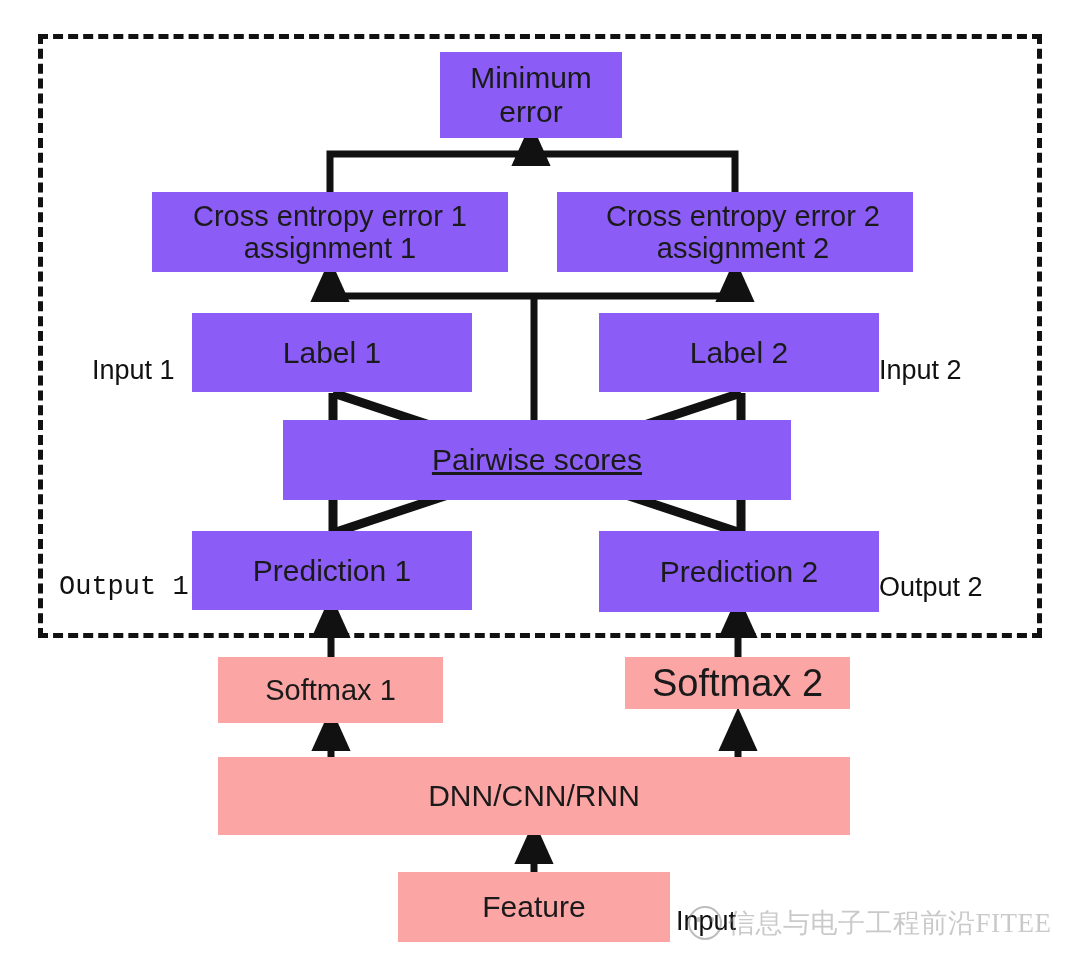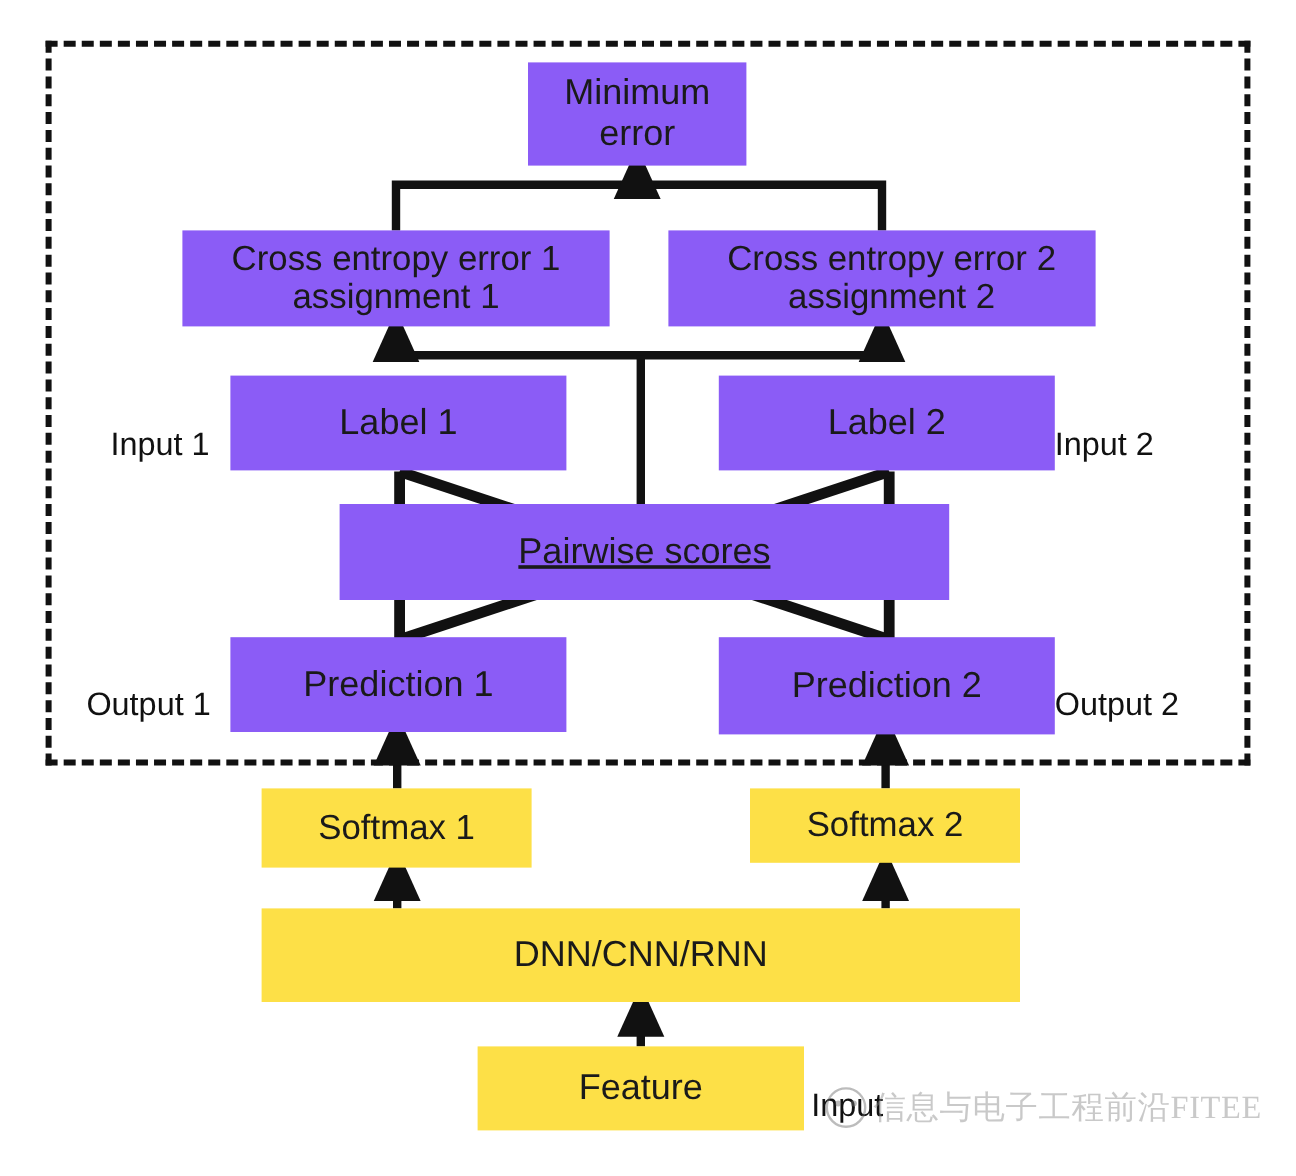--- a/index.html
+++ b/index.html
@@ -35,21 +35,21 @@
     display: flex;
     align-items: center;
     justify-content: center;
     text-align: center;
     color: #1a1a1a;
     font-family: "Liberation Sans", sans-serif;
     line-height: 1.12;
     white-space: pre-line;
   }
   .box.yellow { background: #8b5cf6; }
-  .box.blue   { background: #fde047; }
+  .box.blue   { background: #fca5a5; }
 
   
   .side-label {
     position: absolute;
     color: #111111;
     font-family: "Liberation Sans", sans-serif;
     font-size: 27px;
     white-space: nowrap;
   }
 
@@ -183,29 +183,29 @@
   <div class="box yellow" style="left:599px; top:313px; width:280px; height:79px;  font-size:30px;">Label 2</div>
 
   <div class="box yellow" style="left:283px; top:420px; width:508px; height:80px;  font-size:30px;text-decoration:underline;">Pairwise scores</div>
 
   <div class="box yellow" style="left:192px; top:531px; width:280px; height:79px;  font-size:30px;">Prediction 1</div>
 
   <div class="box yellow" style="left:599px; top:531px; width:280px; height:81px;  font-size:30px;">Prediction 2</div>
 
   <div class="box blue" style="left:218px; top:657px; width:225px; height:66px;  font-size:29px;">Softmax 1</div>
 
-  <div class="box blue" style="left:625px; top:657px; width:225px; height:62px;  font-size:29px;">Softmax 2</div>
+  <div class="box blue" style="left:625px; top:657px; width:225px; height:52px;  font-size:38px;">Softmax 2</div>
 
   <div class="box blue" style="left:218px; top:757px; width:632px; height:78px;  font-size:30px;">DNN/CNN/RNN</div>
 
   <div class="box blue" style="left:398px; top:872px; width:272px; height:70px;  font-size:30px;">Feature</div>
 
   <div class="side-label" style="left:92px;  top:355px;">Input 1</div>
   <div class="side-label" style="left:879px; top:355px;">Input 2</div>
-  <div class="side-label" style="left:72px;  top:572px;">Output 1</div>
+  <div class="side-label" style="left:59px;  top:572px;font-family:Liberation Mono, monospace;">Output 1</div>
   <div class="side-label" style="left:879px; top:572px;">Output 2</div>
   <div class="side-label" style="left:676px; top:906px;text-align:center;">Input</div>
 
   <div class="watermark">
     <div class="wm-logo"></div>
     <div class="wm-text">信息与电子工程前沿FITEE</div>
   </div>
 
 </div>
 

